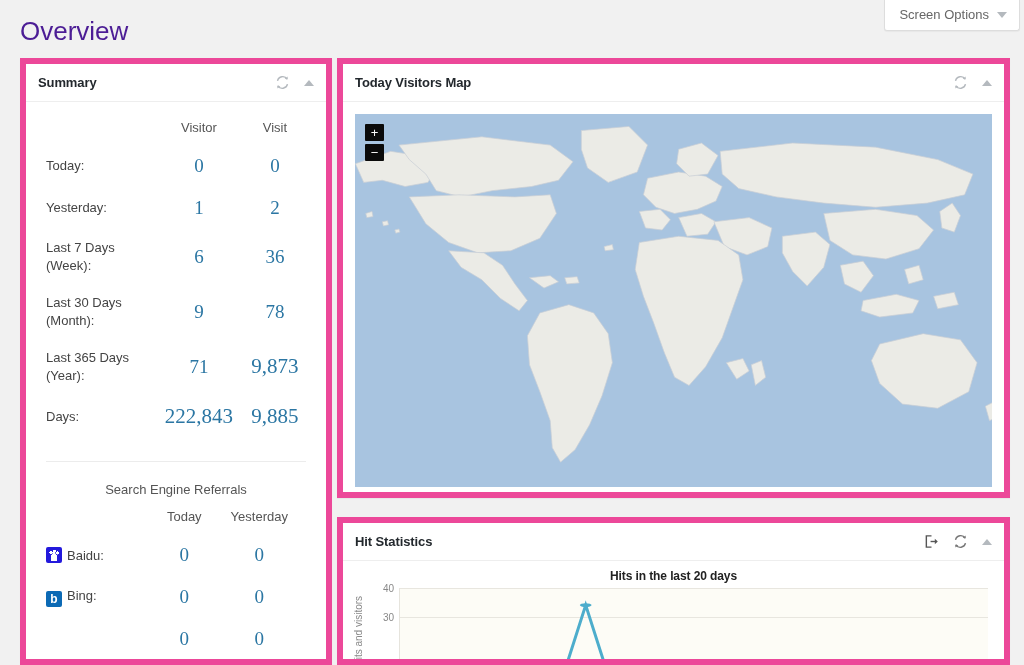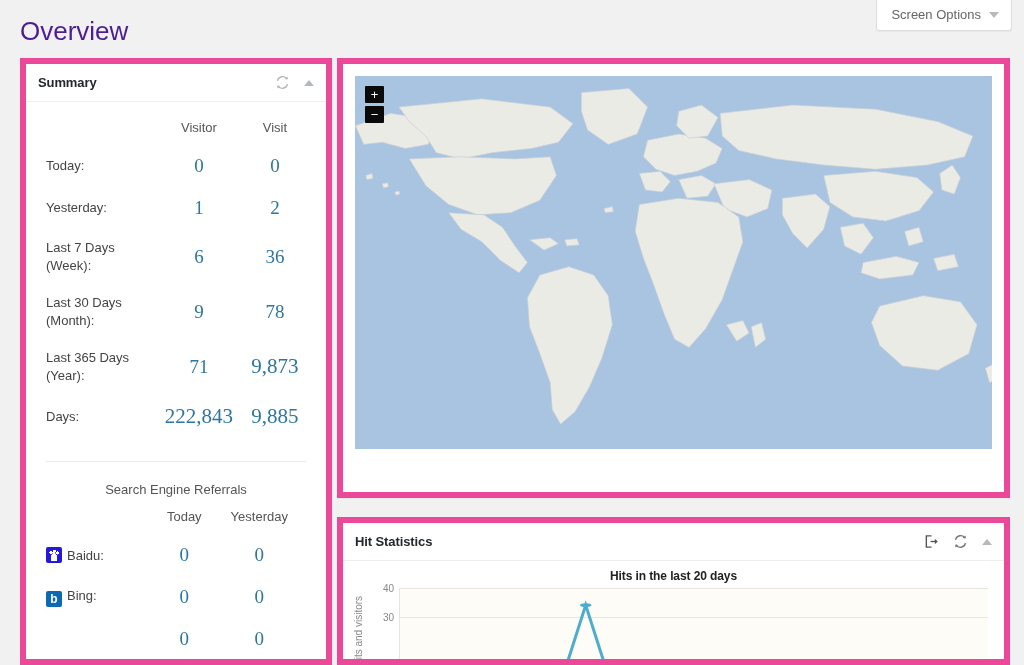--- a/index.html
+++ b/index.html
@@ -10,21 +10,21 @@
     overflow: hidden;
     background: #f1f1f1;
     font-family: "Liberation Sans", sans-serif;
     -webkit-font-smoothing: antialiased;
   }
 
   .screen { position: relative; width: 1024px; height: 665px; }
 
   
   .screen-options {
-    position: absolute; top: 0; right: 12px;
+    position: absolute; top: 0; right: 4px;
     background: #fff;
     border: 1px solid #ddd;
     border-top: none;
     border-radius: 0 0 3px 3px;
     padding: 7px 12px 8px 14px;
     font-size: 13px;
     color: #666;
     display: flex; align-items: center; gap: 8px;
     box-shadow: 0 1px 1px rgba(0,0,0,.04);
     cursor: pointer;
@@ -350,20 +350,36 @@
             <td class="num">0</td>
             <td class="num">0</td>
           </tr>
         </tbody>
       </table>
 
     </div>
   </div>
 
   <div class="panel" id="map-panel">
+    <div class="panel-head">
+      <div class="panel-title">Today Visitors Map</div>
+      <div class="head-icons">
+        <span class="hicon">
+          <svg width="15" height="15" viewBox="0 0 16 16">
+            <path d="M13 4.5A5.6 5.6 0 0 0 2.7 6.2" fill="none" stroke="#b4b9be" stroke-width="1.5"></path>
+            <path d="M3 11.5A5.6 5.6 0 0 0 13.3 9.8" fill="none" stroke="#b4b9be" stroke-width="1.5"></path>
+            <path d="M13.6 1.7l-.3 3.2-3-.9z" fill="#b4b9be"></path>
+            <path d="M2.4 14.3l.3-3.2 3 .9z" fill="#b4b9be"></path>
+          </svg>
+        </span>
+        <span class="hicon">
+          <span class="caret-up"></span>
+        </span>
+      </div>
+    </div>
 
     <div class="map-wrap">
       <div class="zoom-ctrls">
         <div class="zoom-btn">+</div>
         <div class="zoom-btn">−</div>
       </div>
 
       <svg viewBox="0 0 650 360" preserveAspectRatio="xMidYMid slice">
         <g fill="#ebebe6" stroke="#c9cfd6" stroke-width="0.7" stroke-linejoin="round">
 

